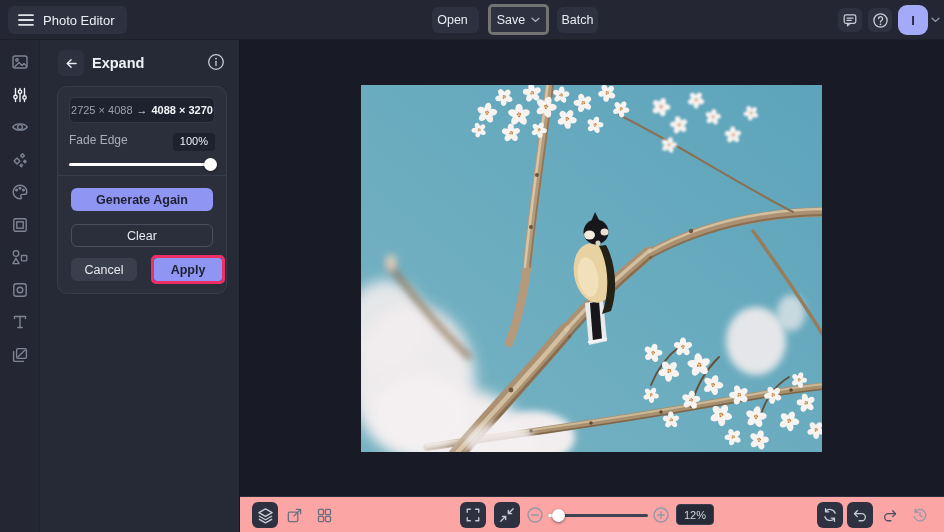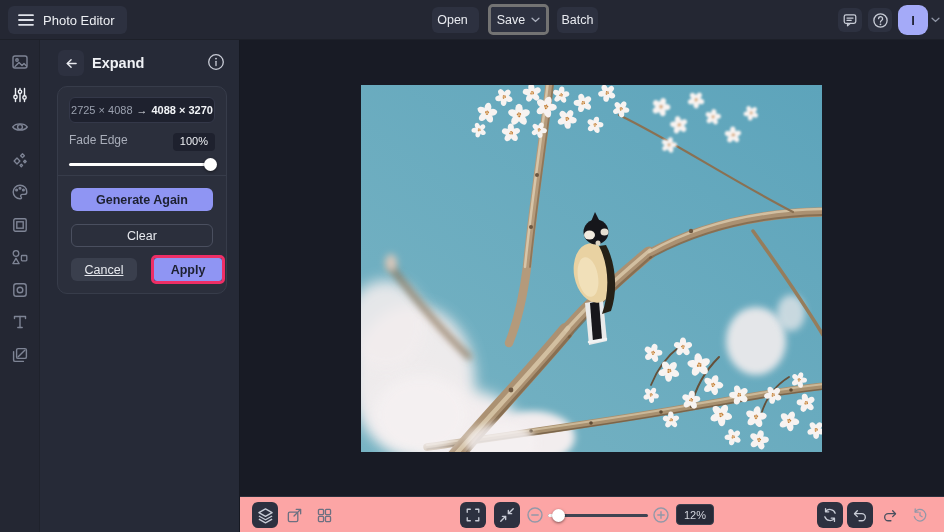--- a/index.html
+++ b/index.html
@@ -57,21 +57,21 @@
   .slider-thumb { position:absolute; right:-2px; top:-5px; width:13px; height:13px;
                   background:#ffffff; border-radius:50%; box-shadow:0 1px 3px rgba(0,0,0,.5); }
   .card-divider { position:absolute; left:0; top:88px; width:168px; height:1px; background:#373c4a; }
   .btn { border-radius:6px; display:flex; align-items:center; justify-content:center;
          font-size:12.5px; }
   .gen-btn { position:absolute; left:13px; top:101px; width:142px; height:23px;
              background:#8f95f3; color:#1d2030; font-weight:bold; }
   .clear-btn { position:absolute; left:13px; top:137px; width:142px; height:23px;
                border:1px solid #4a4f5f; color:#e7e9ee; }
   .cancel-btn { position:absolute; left:13px; top:171px; width:66px; height:23px;
-                background:#3a3f4d; color:#e7e9ee;text-decoration:underline; }
+                background:#3a3f4d; color:#e7e9ee; }
   .apply-outline { position:absolute; left:85px; top:168px; width:74px; height:29px;
                    border:3px solid #ee2e66; border-radius:5px; display:flex;
                    align-items:center; justify-content:center;margin-left:8px; }
   .apply-btn { width:68px; height:23px; border-radius:3px; background:#8f95f3;
                color:#1d2030; font-weight:bold; font-size:12.5px;
                display:flex; align-items:center; justify-content:center; }
 
   
   .canvas { position:absolute; left:240px; top:40px; width:704px; height:456px; background:#181b25; }
   .photo { position:absolute; left:121px; top:45px; width:461px; height:367px; }

